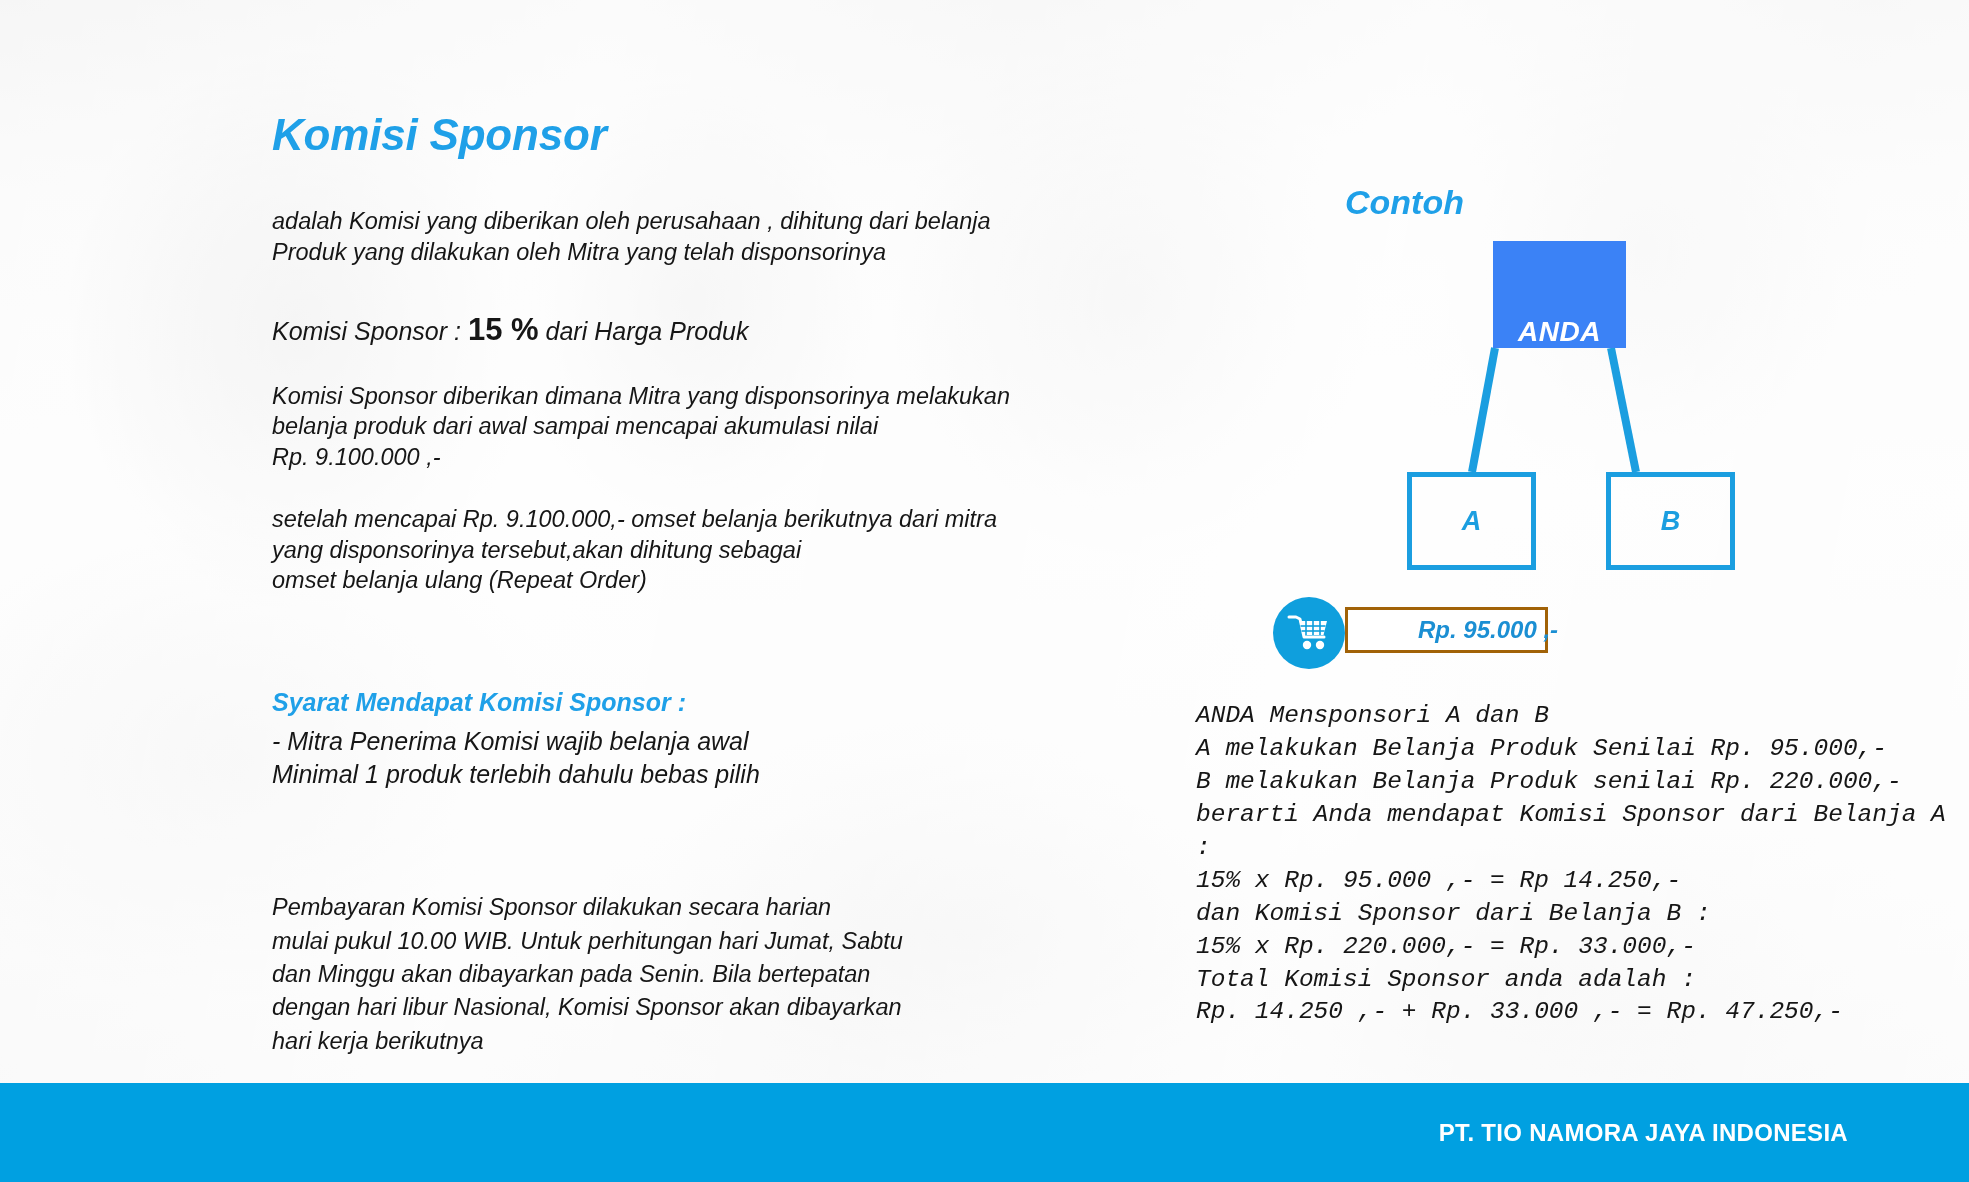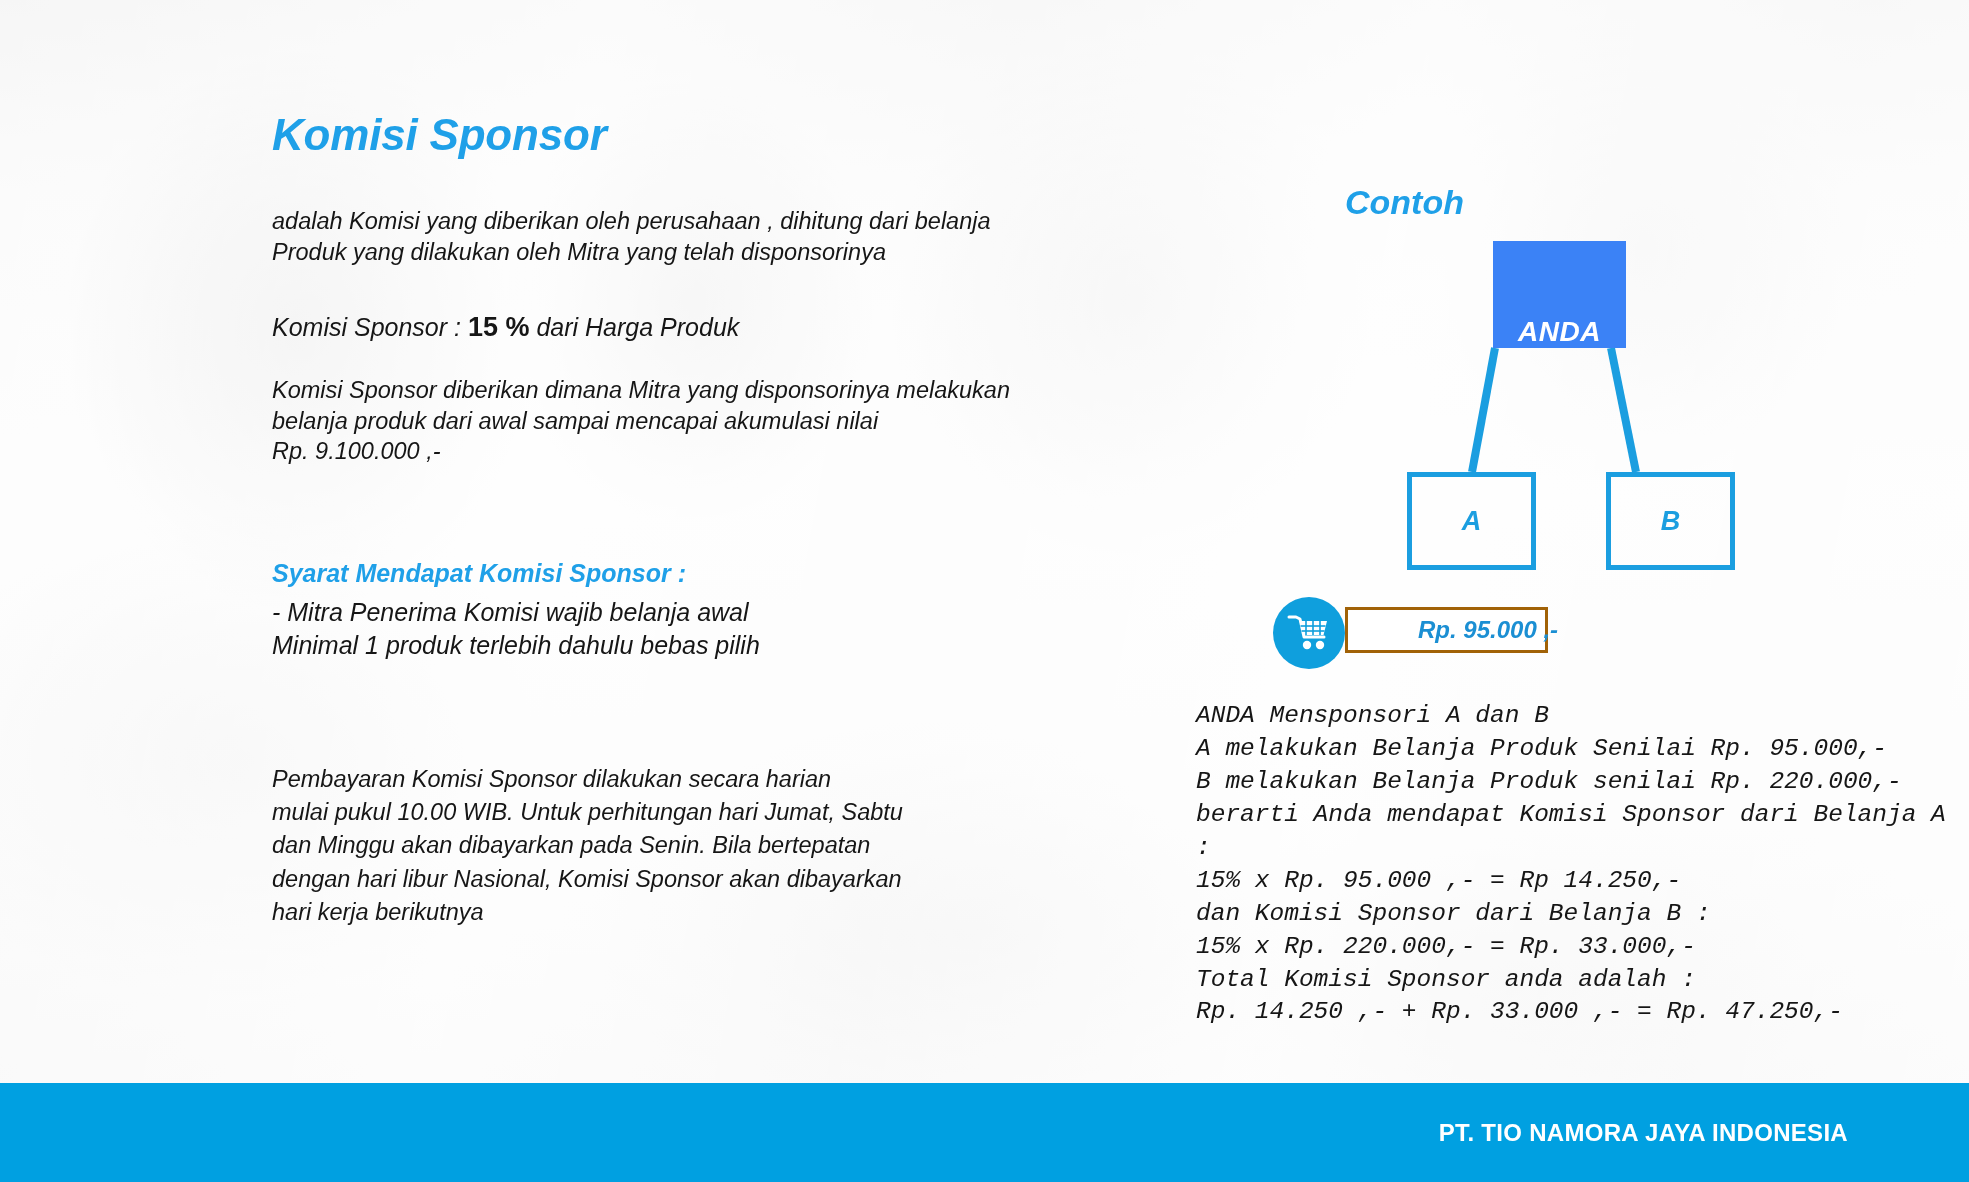--- a/index.html
+++ b/index.html
@@ -61,21 +61,21 @@
   }
   .para {
     color: #161616;
     font-size: 23.5px;
     font-style: italic;
     line-height: 1.30;
     white-space: pre-line;
   }
   .p-intro   { margin-top: 48px; }
   .p-rate    { margin-top: 43px; font-size: 25px; }
-  .p-rate b  { font-size: 27px; font-style: normal; font-weight: bold; }
+  .p-rate b  { font-size: 31px; font-style: normal; font-weight: bold; }
   .p-rate .tail { font-size: 25px; }
   .p-akum   { margin-top: 30px; }
   .p-setelah{ margin-top: 32px; }
 
   .syarat-head {
     margin-top: 92px;
     color: #1fa0e8;
     font-size: 25px;
     font-weight: bold;
     font-style: italic;
@@ -241,20 +241,23 @@
 
     <div class="para p-intro">adalah Komisi yang diberikan oleh perusahaan , dihitung dari belanja
 Produk yang dilakukan oleh Mitra  yang telah disponsorinya</div>
 
     <div class="para p-rate"><span>Komisi Sponsor : </span><b>15 %</b><span class="tail"> dari Harga Produk</span></div>
 
     <div class="para p-akum">Komisi Sponsor diberikan dimana Mitra yang disponsorinya melakukan
 belanja produk dari awal sampai mencapai akumulasi nilai
 Rp. 9.100.000 ,-</div>
 
+    <div class="para p-setelah">setelah mencapai Rp. 9.100.000,- omset belanja berikutnya dari mitra
+yang disponsorinya tersebut,akan dihitung sebagai
+omset belanja ulang (Repeat Order)</div>
 
     <div class="syarat-head">Syarat Mendapat Komisi Sponsor :</div>
     <div class="syarat-body">- Mitra Penerima Komisi wajib belanja awal
    Minimal 1 produk terlebih dahulu bebas pilih</div>
 
     <div class="para p-bayar">Pembayaran Komisi Sponsor dilakukan secara harian
 mulai pukul 10.00 WIB. Untuk perhitungan hari Jumat, Sabtu
 dan Minggu akan dibayarkan pada Senin. Bila bertepatan
 dengan hari libur Nasional, Komisi Sponsor akan dibayarkan
 hari kerja berikutnya</div>

